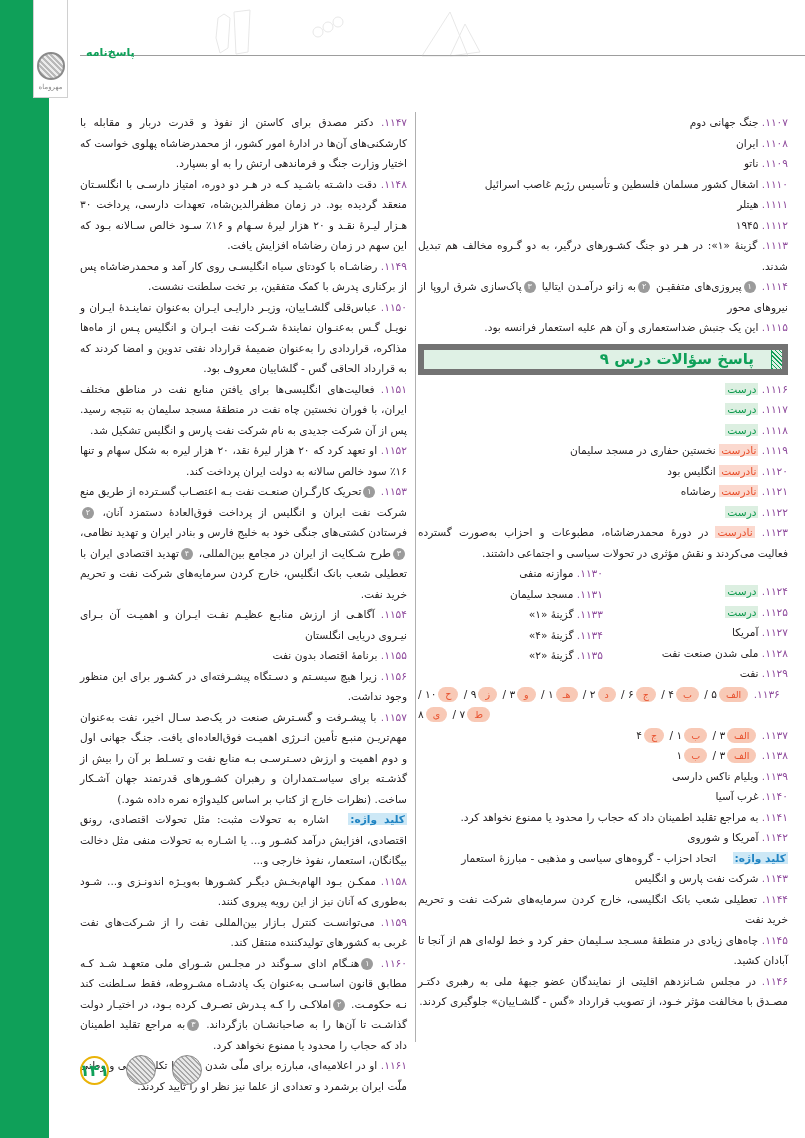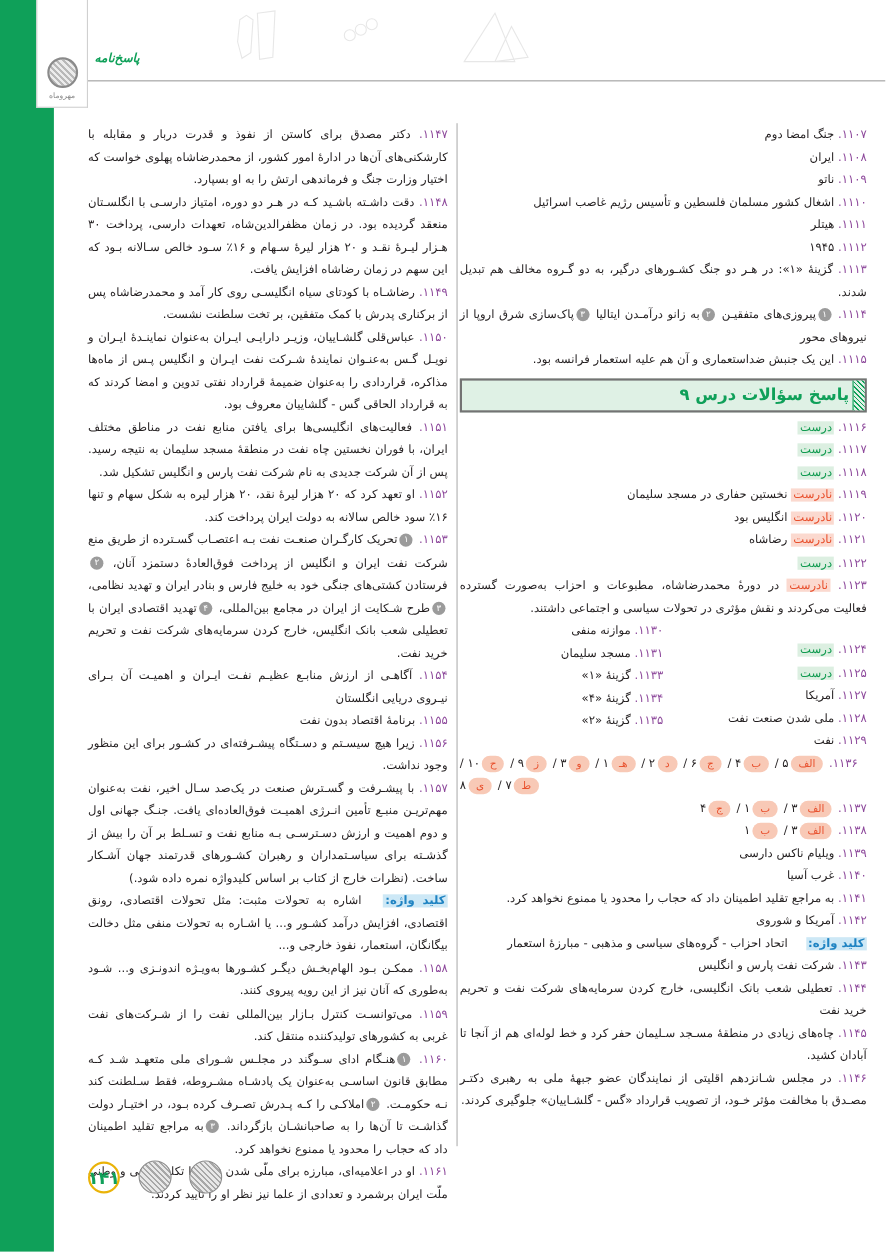--- a/index.html
+++ b/index.html
@@ -1,31 +1,31 @@
 <!DOCTYPE html>
 <html lang="fa" dir="rtl"><head>
 <meta charset="utf-8">
 <style>
   * { box-sizing: border-box; margin: 0; padding: 0; }
   html, body { width: 805px; height: 1138px; overflow: hidden; background: #ffffff; }
   body { position: relative; font-family: "DejaVu Sans", sans-serif; color: #231f20; }
 
   .green-bar { position: absolute; left: 0; top: 0; width: 49px; height: 1138px; background: #0fa059; }
   .logo-tab {
-    position: absolute; left: 33px; top: 0; width: 47px; height: 98px;
+    position: absolute; left: 33px; top: 0; width: 35px; height: 98px;
     background: #ffffff; border: 1px solid #d0d0d0; border-top: none;
     display: flex; flex-direction: column; align-items: center; justify-content: flex-end; padding-bottom: 6px;
   }
   .logo-circle {
     width: 28px; height: 28px; border-radius: 50%; border: 2px solid #8a8a8a;
     background: repeating-linear-gradient(45deg, #b9b9b9 0 2px, #ececec 2px 4px);
   }
   .logo-text { font-size: 7px; color: #8a8a8a; margin-top: 3px; direction: rtl; }
 
-  .header { position: absolute; left: 80px; top: 0; right: 0; height: 74px; border-bottom: 1px solid #9d9d9d; font-style: italic; }
+  .header { position: absolute; left: 80px; top: 0; right: 0; height: 56px; border-bottom: 1px solid #9d9d9d; }
   .header-title { position: absolute; left: 6px; top: 46px; font-size: 11px; color: #0fa059; font-weight: bold; direction: rtl; }
   .deco { position: absolute; opacity: 0.35; }
 
   .col { position: absolute; top: 112px; font-size: 10.6px; line-height: 20.5px; direction: rtl; text-align: justify; }
   .col-right { left: 418px; width: 370px; }
   .col-left { left: 80px; width: 327px; }
   .divider { position: absolute; left: 415px; top: 112px; width: 1px; height: 930px; background: #b0b0b0; }
 
   .num { color: #8e4a9c; }
   .item { display: block; }
@@ -35,22 +35,22 @@
     display: inline-block; width: 12px; height: 12px; line-height: 12px; border-radius: 50%;
     background: #9b9b9b; color: #fff; font-size: 8px; text-align: center; vertical-align: middle; margin: 0 2px;
   }
   .pill {
     display: inline-block; background: #f8c9b6; color: #e8502d; border-radius: 9px;
     padding: 0 7px; line-height: 15px; font-size: 9.5px; margin: 0 2px;
   }
   .kw { background: #cde8f6; color: #1f83c2; font-weight: bold; padding: 0 2px; margin-left: 13px; }
 
   .section-box {
-    margin: 6px 0 4px 0; height: 31px; border: 2px solid #737373; background: #dff1e5;
-    position: relative; display: flex; align-items: center; padding-right: 14px;
+    margin: 6px 0 4px 0; height: 31px; border: 6px solid #737373; background: #dff1e5;
+    position: relative; display: flex; align-items: center; padding-right: 28px;
   }
   .section-stripe {
     position: absolute; right: 0; top: 0; bottom: 0; width: 11px;
     background: repeating-linear-gradient(45deg, #0fa059 0 1px, #dff1e5 1px 3px);
     border-left: 1px solid #0fa059;
   }
   .section-title { font-size: 15px; font-weight: bold; color: #0fa059; }
 
   .two-col { display: flex; flex-direction: row; }
   .two-col .c1 { width: 185px; margin-top: 18px; }
@@ -87,21 +87,21 @@
       <circle cx="28" cy="7" r="5" fill="none" stroke="#bbb"></circle>
     </svg>
   <svg class="deco" style="left:340px;top:8px" width="65" height="50" viewBox="0 0 65 50">
       <path d="M2 48 L30 4 L48 48 Z M30 48 L45 16 L60 44 Z" fill="none" stroke="#bbb" stroke-width="1"></path>
     </svg>
 </div>
 
 <div class="divider"></div>
 
 <div class="col col-right">
-  <span class="item"><span class="num">۱۱۰۷.</span> <span>جنگ امضا دوم</span></span>
+  <span class="item"><span class="num">۱۱۰۷.</span> <span>جنگ جهانی دوم</span></span>
   <span class="item"><span class="num">۱۱۰۸.</span> <span>ایران</span></span>
   <span class="item"><span class="num">۱۱۰۹.</span> <span>ناتو</span></span>
   <span class="item"><span class="num">۱۱۱۰.</span> <span>اشغال کشور مسلمان فلسطین و تأسیس رژیم غاصب اسرائیل</span></span>
   <span class="item"><span class="num">۱۱۱۱.</span> <span>هیتلر</span></span>
   <span class="item"><span class="num">۱۱۱۲.</span> <span>۱۹۴۵</span></span>
   <span class="item"><span class="num">۱۱۱۳.</span> <span>گزینهٔ «۱»: در هـر دو جنگ کشـورهای درگیر، به دو گـروه مخالف هم تبدیل شدند.</span></span>
   <span class="item"><span class="num">۱۱۱۴.</span> <span class="circ">۱</span><span>پیروزی‌های متفقیـن</span> <span class="circ">۲</span><span>به زانو درآمـدن ایتالیا</span> <span class="circ">۳</span><span>پاک‌سازی شرق اروپا از نیروهای محور</span></span>
   <span class="item"><span class="num">۱۱۱۵.</span> <span>این یک جنبش ضداستعماری و آن هم علیه استعمار فرانسه بود.</span></span>
 
   <div class="section-box">

